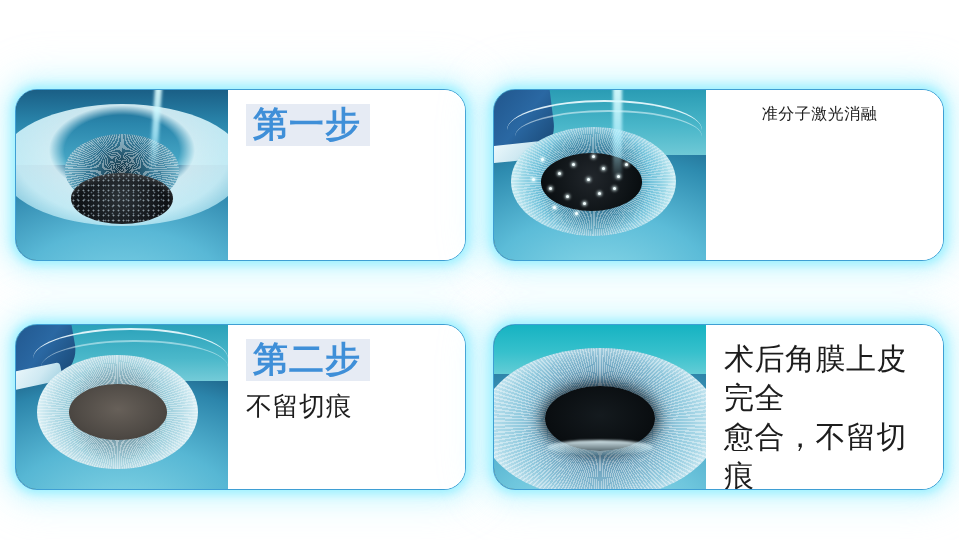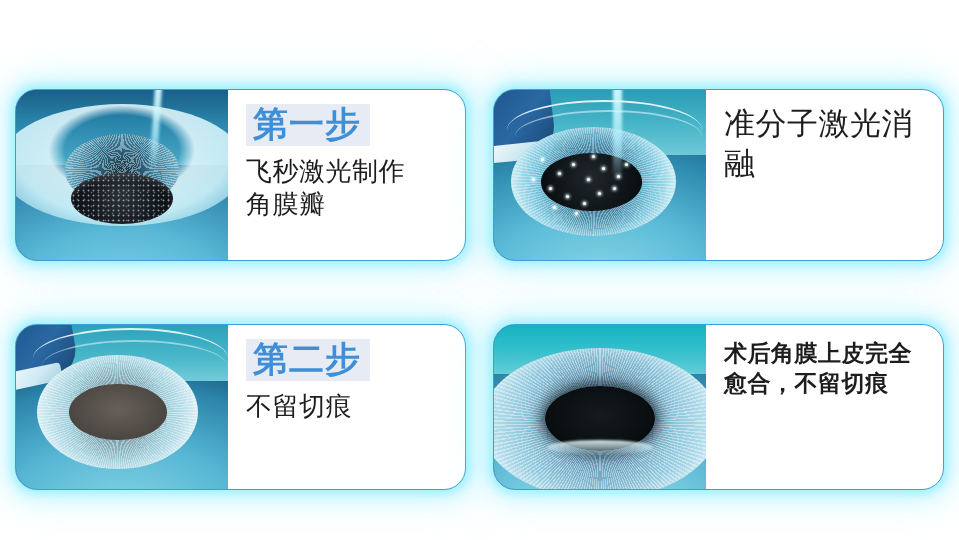--- a/index.html
+++ b/index.html
@@ -46,21 +46,20 @@
     position: relative;
     overflow: hidden;
     background: #0d3a52;
   }
   .card-body {
     flex: 1 1 auto;
     position: relative;
     background: #ffffff;
     padding: 14px 28px 10px 18px;
     box-sizing: border-box;
-    border-radius: 29px;
   }
 
   
   .step-badge {
     display: inline-block;
     background: #e6ebf4;
     color: #3f8fd8;
     font-size: 35px;
     line-height: 1.08;
     font-weight: 700;
@@ -70,22 +69,22 @@
     white-space: nowrap;
   }
   .step-desc {
     color: #1d1d1d;
     font-size: 26px;
     line-height: 1.28;
     letter-spacing: 0.5px;
     white-space: pre-line;
     font-weight: 400;
   }
-  .card.r2.c2 .step-desc { font-size: 23px; line-height: 1.3; font-weight: bold; }
-  .card.r1.c2 .step-desc { font-size: 31px; }
+  .card.r2.c2 .step-desc { font-size: 30px; line-height: 1.3; }
+  .card.r1.c2 .step-desc { font-size: 16px; text-align: center; }
 
   
   .eye { position: absolute; inset: 0; }
 
   .eye .bg {
     position: absolute; inset: 0;
     background:
       radial-gradient(120% 90% at 50% 120%, #7fd2e6 0%, #59b8d6 42%, #2f87ad 78%, #1d5f86 100%);
   }
   .eye .sky {
@@ -213,22 +212,20 @@
         <div class="bg"></div>
         <div class="sky"></div>
         <div class="c1r1-dome"></div>
         <div class="c1r1-inner"></div>
         <div class="c1r1-bubbles"></div>
         <div class="beam-v" style="left:64%; top:-4%; height:56%; transform:rotate(4deg);"></div>
       </div>
     </div>
     <div class="card-body">
       <div class="step-badge">第一步</div>
-      <div class="step-desc">飞秒激光制作
-角膜瓣</div>
     </div>
   </div>
 
   <div class="card r1 c2">
     <div class="card-media">
       <div class="eye">
         <div class="bg" style="background:radial-gradient(120% 95% at 50% 115%, #8ad8e8 0%, #5cbcd8 44%, #2e8cb0 80%, #1f6a90 100%);"></div>
         <div class="sky" style="height:38%; background:linear-gradient(180deg,#2a9cb4 0%,#49b6c9 55%,#6fc9d6 100%);"></div>
         <div class="instrument" style="left:-6%; top:-6%; width:34%; height:46%; border-radius:0 0 40% 10%; transform:rotate(-7deg);"></div>
         <div class="instrument-tip" style="left:-4%; top:32%; width:26%; height:10%; border-radius:4px; transform:rotate(-6deg);"></div>

